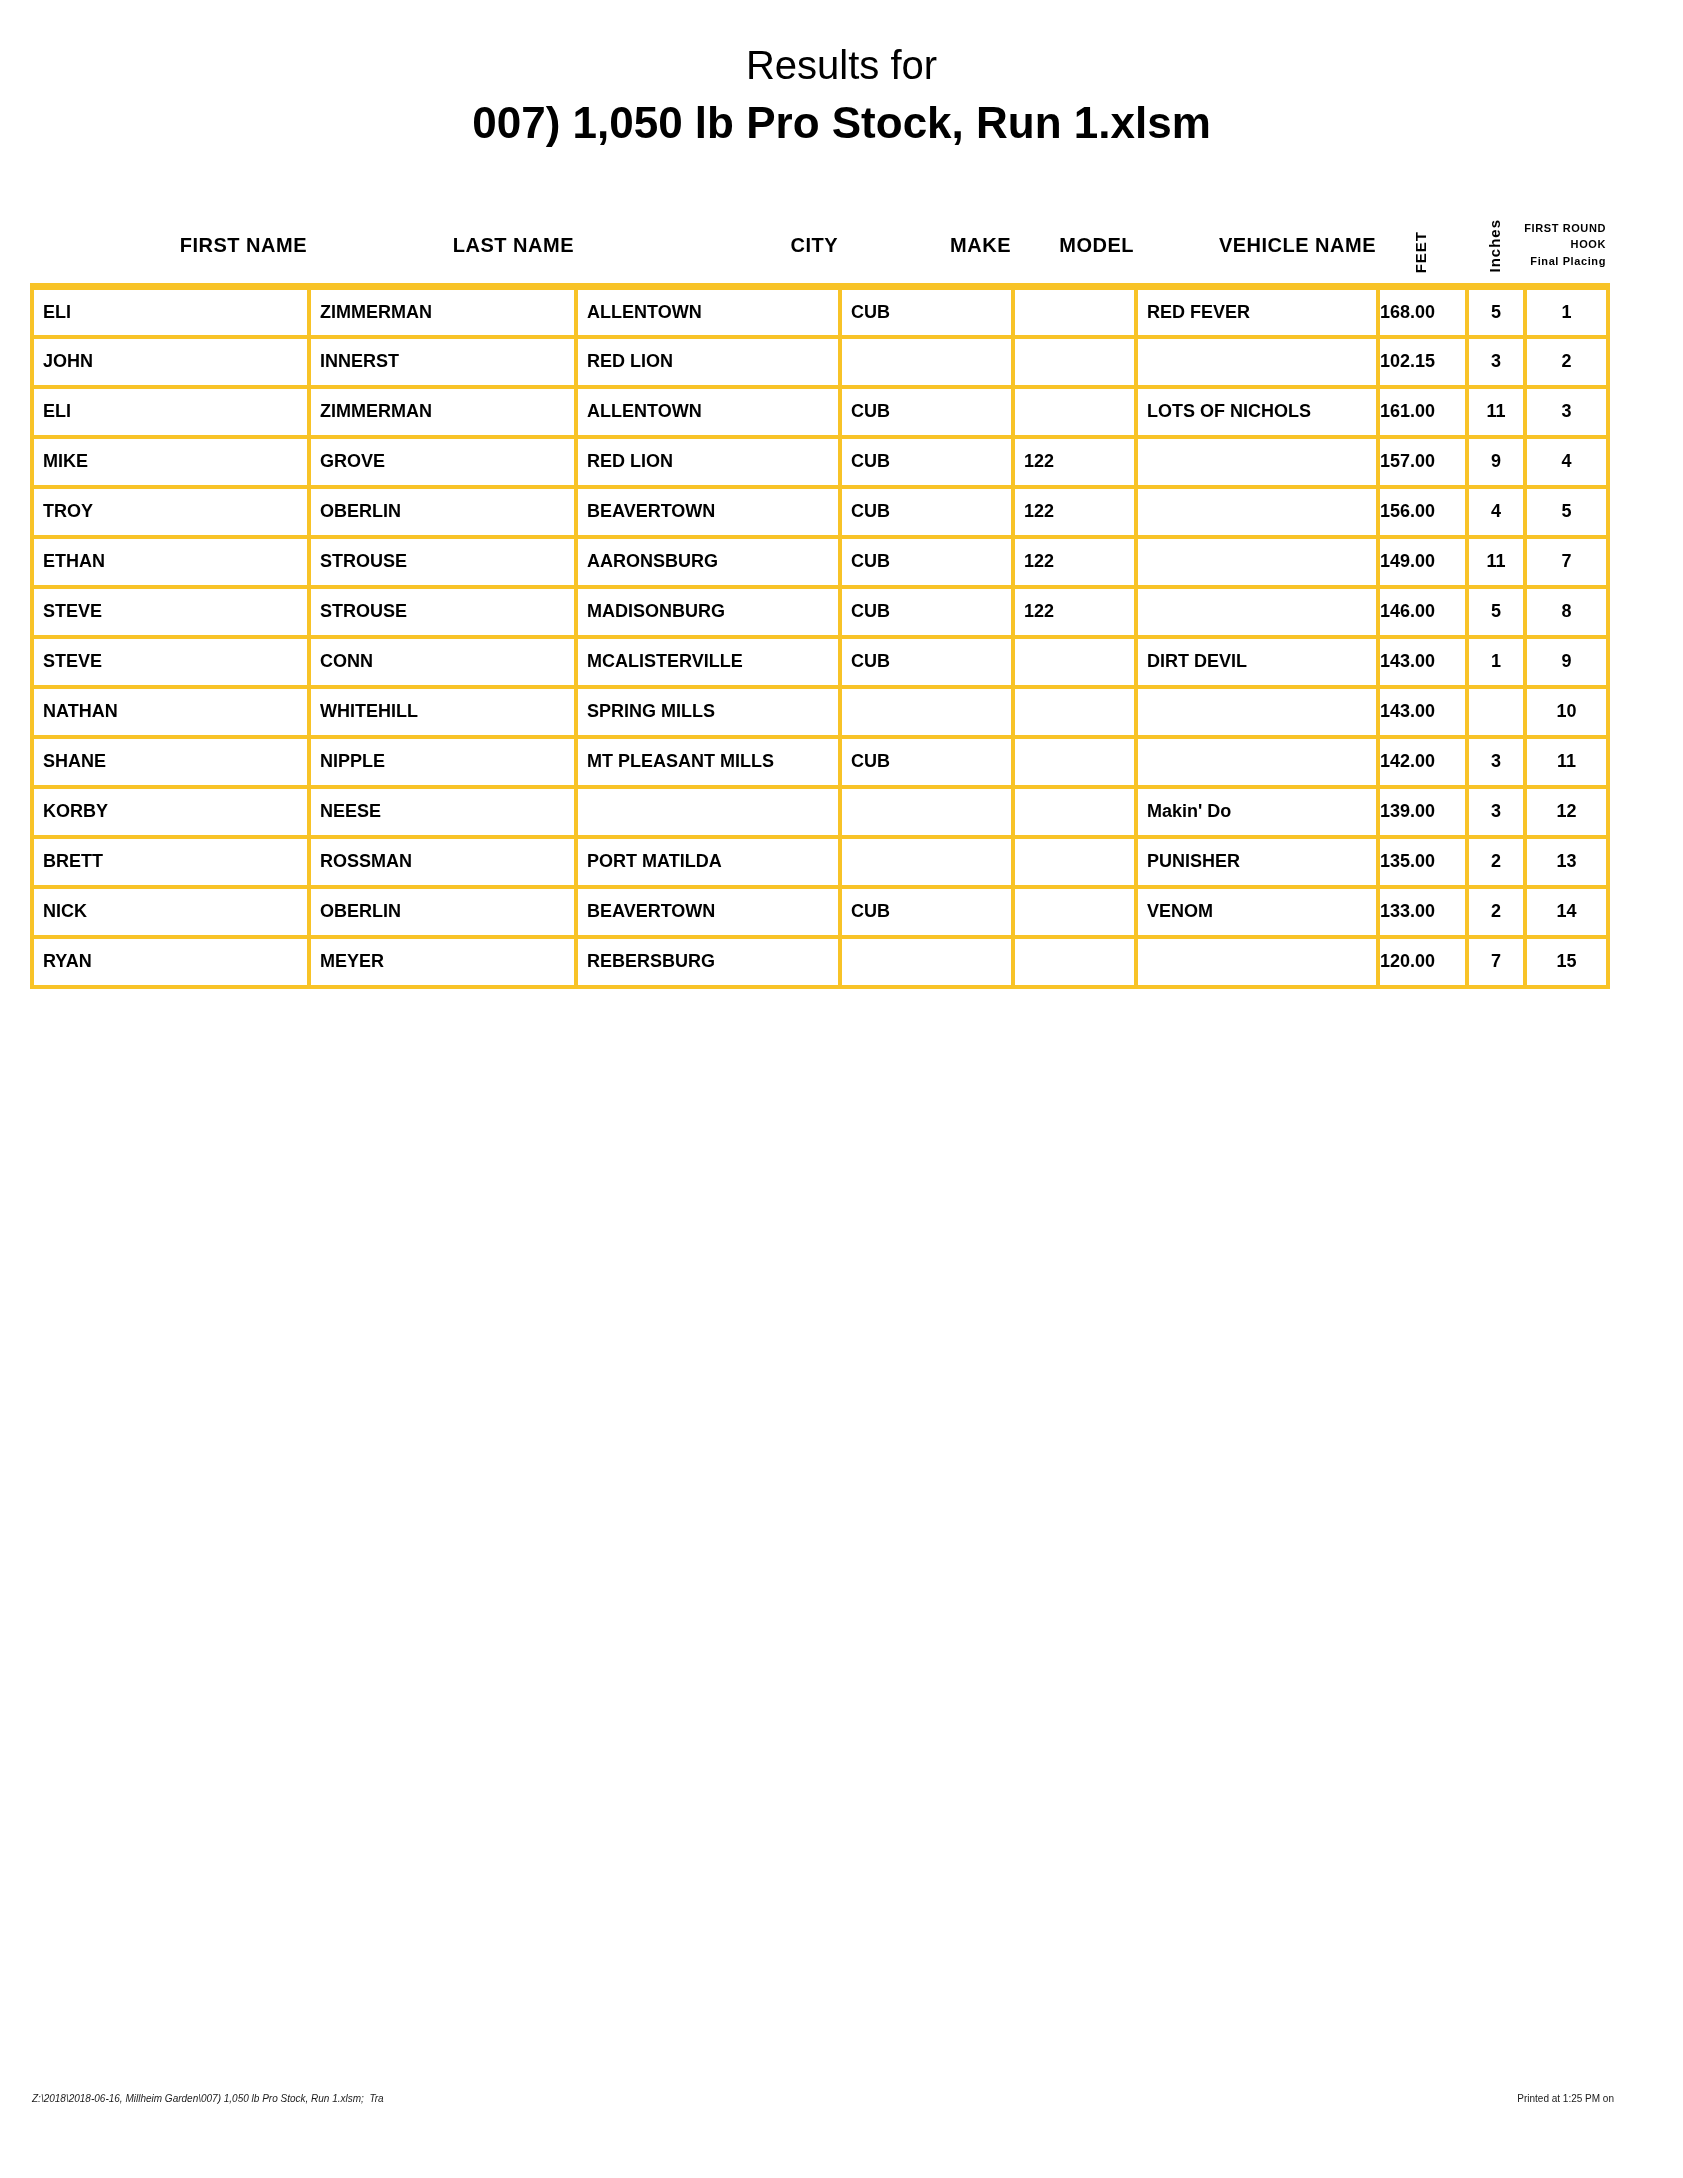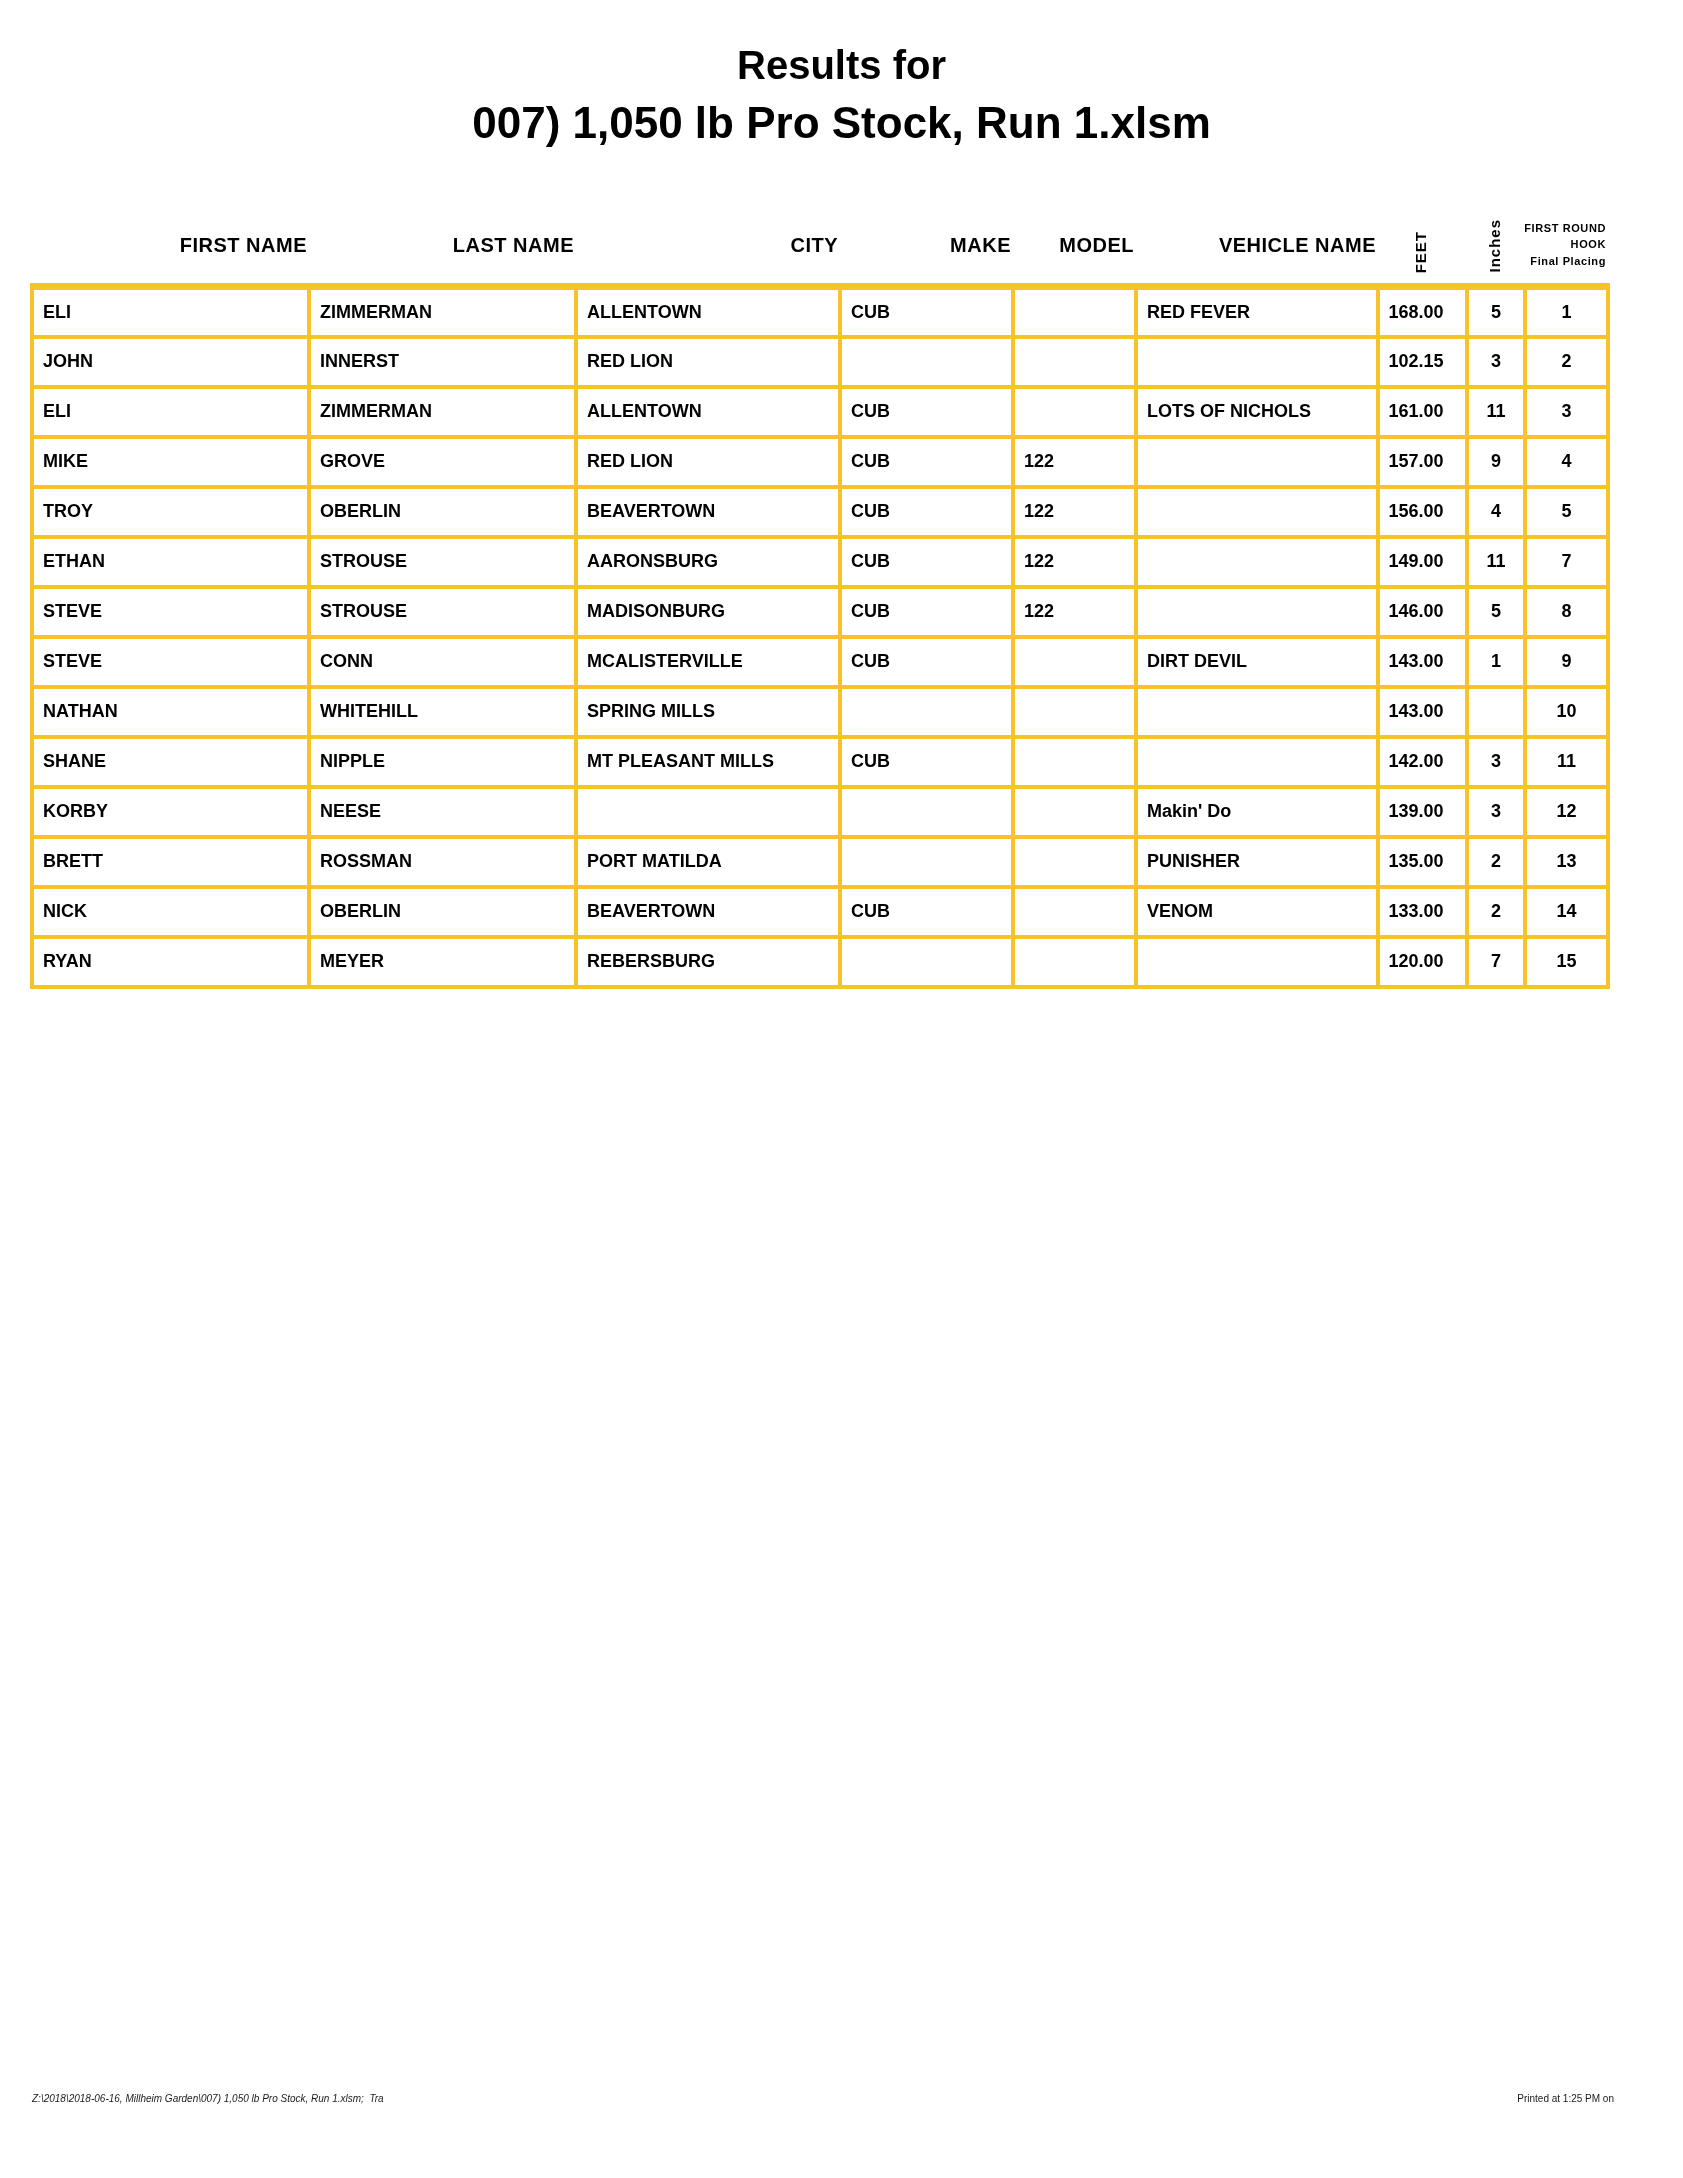--- a/index.html
+++ b/index.html
@@ -2,21 +2,21 @@
 <html><head>
 <meta charset="utf-8">
 <style>
   * { box-sizing: border-box; margin: 0; padding: 0; }
   html, body { background: #ffffff; }
   body {
     width: 1683px; height: 2178px; position: relative;
     font-family: "Liberation Sans", sans-serif; color: #000;
   }
   .title-block { text-align: center; }
-  .title-line1 { padding-top: 45px; font-size: 40px; font-weight: bold; line-height: 1; }
+  .title-line1 { padding-top: 45px; font-size: 40px; font-weight: normal; line-height: 1; }
   .title-line2 { margin-top: 16px; font-size: 44px; font-weight: bold; line-height: 1; }
 
   .col-headers {
     display: grid;
     grid-template-columns: 277px 267px 264px 173px 123px 242px 89px 58px 83px;
     margin-left: 30px; margin-top: 57px; height: 81px; align-items: end;
   }
   .col-header {
     text-align: right; font-weight: bold; font-size: 20px;
     padding-bottom: 26px; letter-spacing: 0.5px; white-space: nowrap;
@@ -38,21 +38,21 @@
     border-collapse: collapse; table-layout: fixed;
     margin-left: 30px; width: 1577px;
   }
   table.results td {
     border: 4px solid var(--gold, #F8C327);
     height: 50px; font-size: 18px; font-weight: bold;
     padding: 0 0 0 9px; overflow: hidden; white-space: nowrap;
     vertical-align: middle; background: #fff;
   }
   table.results tr:first-child td { border-top-width: 7px; }
-  table.results td:nth-child(7) { text-align: center; padding: 0 13px 0 0; }
+  table.results td:nth-child(7) { text-align: left; padding: 0 13px 0 0; }
   table.results td:nth-child(8),
   table.results td:nth-child(9) { text-align: center; padding: 0; }
 
   .footer-left {
     position: absolute; top: 2093px; left: 32px;
     font-size: 10px; color: #1a1a1a; white-space: pre; font-style: italic;
   }
   .footer-right {
     position: absolute; top: 2093px; right: 69px;
     font-size: 10px; color: #1a1a1a; white-space: pre;

